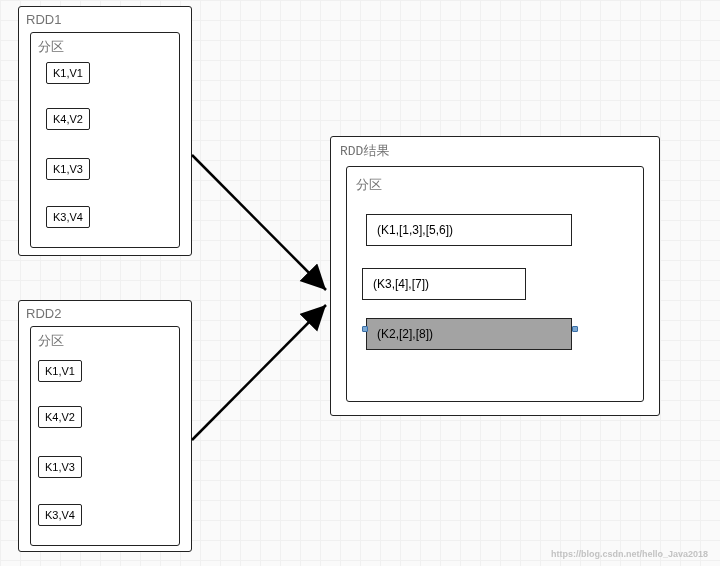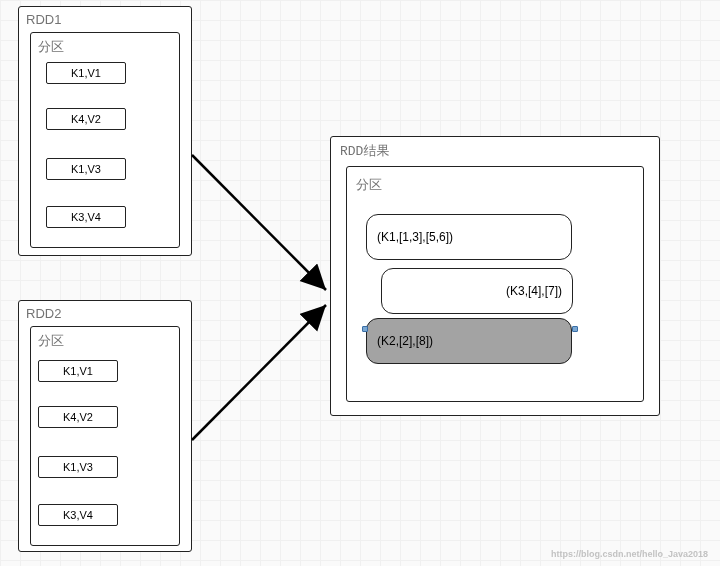--- a/index.html
+++ b/index.html
@@ -24,31 +24,31 @@
     .label {
       position: absolute;
       font-size: 13px;
       color: #737373;
     }
     .kv-item {
       position: absolute;
       border: 1px solid #222;
       background: #fff;
       font-size: 11px;
-      padding: 4px 24px;
+      padding: 4px 6px;
       border-radius: 2px;
       white-space: nowrap;
     }
     .result-item {
       position: absolute;
       border: 1px solid #222;
       background: #fff;
       font-size: 12px;
-      padding: 15px 10px;
-      border-radius: 12px;
+      padding: 8px 10px;
+      border-radius: 0;
       white-space: nowrap;
     }
     .result-item.selected {
       background: #a3a3a3;
     }
     .handle {
       position: absolute;
       width: 6px; height: 6px;
       background: #7aa8d4;
       border: 1px solid #3a6ea5;
@@ -100,21 +100,21 @@
 <div class="kv-item" style="left:38px; top:456px;">K1,V3</div>
 <div class="kv-item" style="left:38px; top:504px;">K3,V4</div>
 
 <div class="box" style="left:330px; top:136px; width:330px; height:280px;"></div>
 <div class="label" style="left:340px; top:142px;font-family:Liberation Mono, monospace;">RDD结果</div>
 
 <div class="box" style="left:346px; top:166px; width:298px; height:236px;"></div>
 <div class="label" style="left:356px; top:176px;">分区</div>
 
 <div class="result-item" style="left:366px; top:214px; width:206px;">(K1,[1,3],[5,6])</div>
-<div class="result-item" style="left:381px; top:268px; width:192px;text-align:right;">(K3,[4],[7])</div>
+<div class="result-item" style="left:362px; top:268px; width:164px;">(K3,[4],[7])</div>
 <div class="result-item selected" style="left:366px; top:318px; width:206px;">(K2,[2],[8])</div>
 
 <div class="handle" style="left:362px; top:326px;"></div>
 <div class="handle" style="left:572px; top:326px;"></div>
 
 <svg class="arrows">
   <defs>
     <marker id="ah" markerWidth="12" markerHeight="12" refX="10" refY="5" orient="auto">
       <path d="M0,0 L10,5 L0,10 Z" fill="#000"></path>
     </marker>

